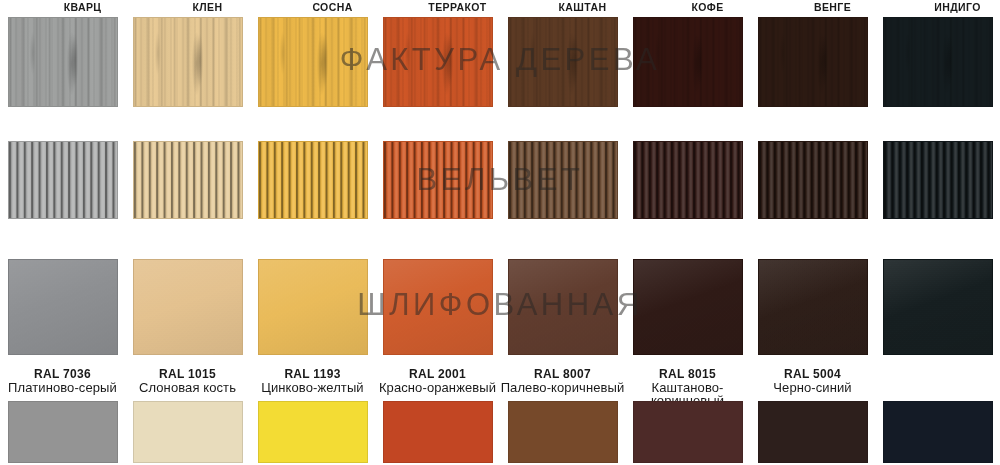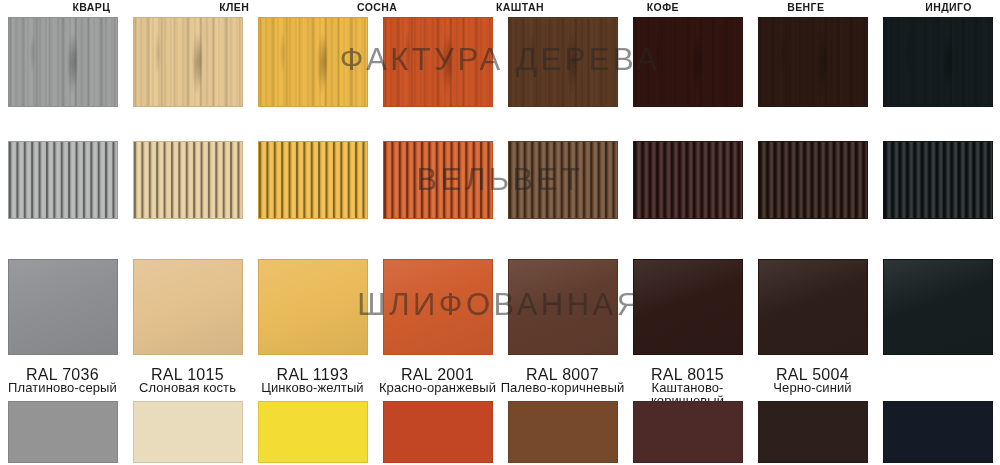--- a/index.html
+++ b/index.html
@@ -170,22 +170,22 @@
     width: 1000px;
     height: 30px;
     display: flex;
   }
   .ral-caption {
     width: 125px;
     text-align: center;
     line-height: 13px;
   }
   .ral-code {
-    font-size: 16px;
-    font-weight: normal;
+    font-size: 12px;
+    font-weight: bold;
     color: #1a1a1a;
     letter-spacing: 0.3px;
     display: block;
   }
   .ral-name {
     font-size: 13px;
     font-weight: normal;
     color: #1a1a1a;
     display: block;
     letter-spacing: 0.1px;
@@ -193,20 +193,21 @@
 </style>
 </head>
 <body>
 
 <div class="chart">
 
   <div class="header-row">
     <div class="header-cell">КВАРЦ</div>
     <div class="header-cell">КЛЕН</div>
     <div class="header-cell">СОСНА</div>
+    <div class="header-cell">ТЕРРАКОТ</div>
     <div class="header-cell">КАШТАН</div>
     <div class="header-cell">КОФЕ</div>
     <div class="header-cell">ВЕНГЕ</div>
     <div class="header-cell">ИНДИГО</div>
   </div>
 
   <div class="swatch-row r1">
     <div class="swatch-cell">
         <div class="swatch tex-wood" style="background-color: rgb(162, 164, 163);"></div>
       </div>

